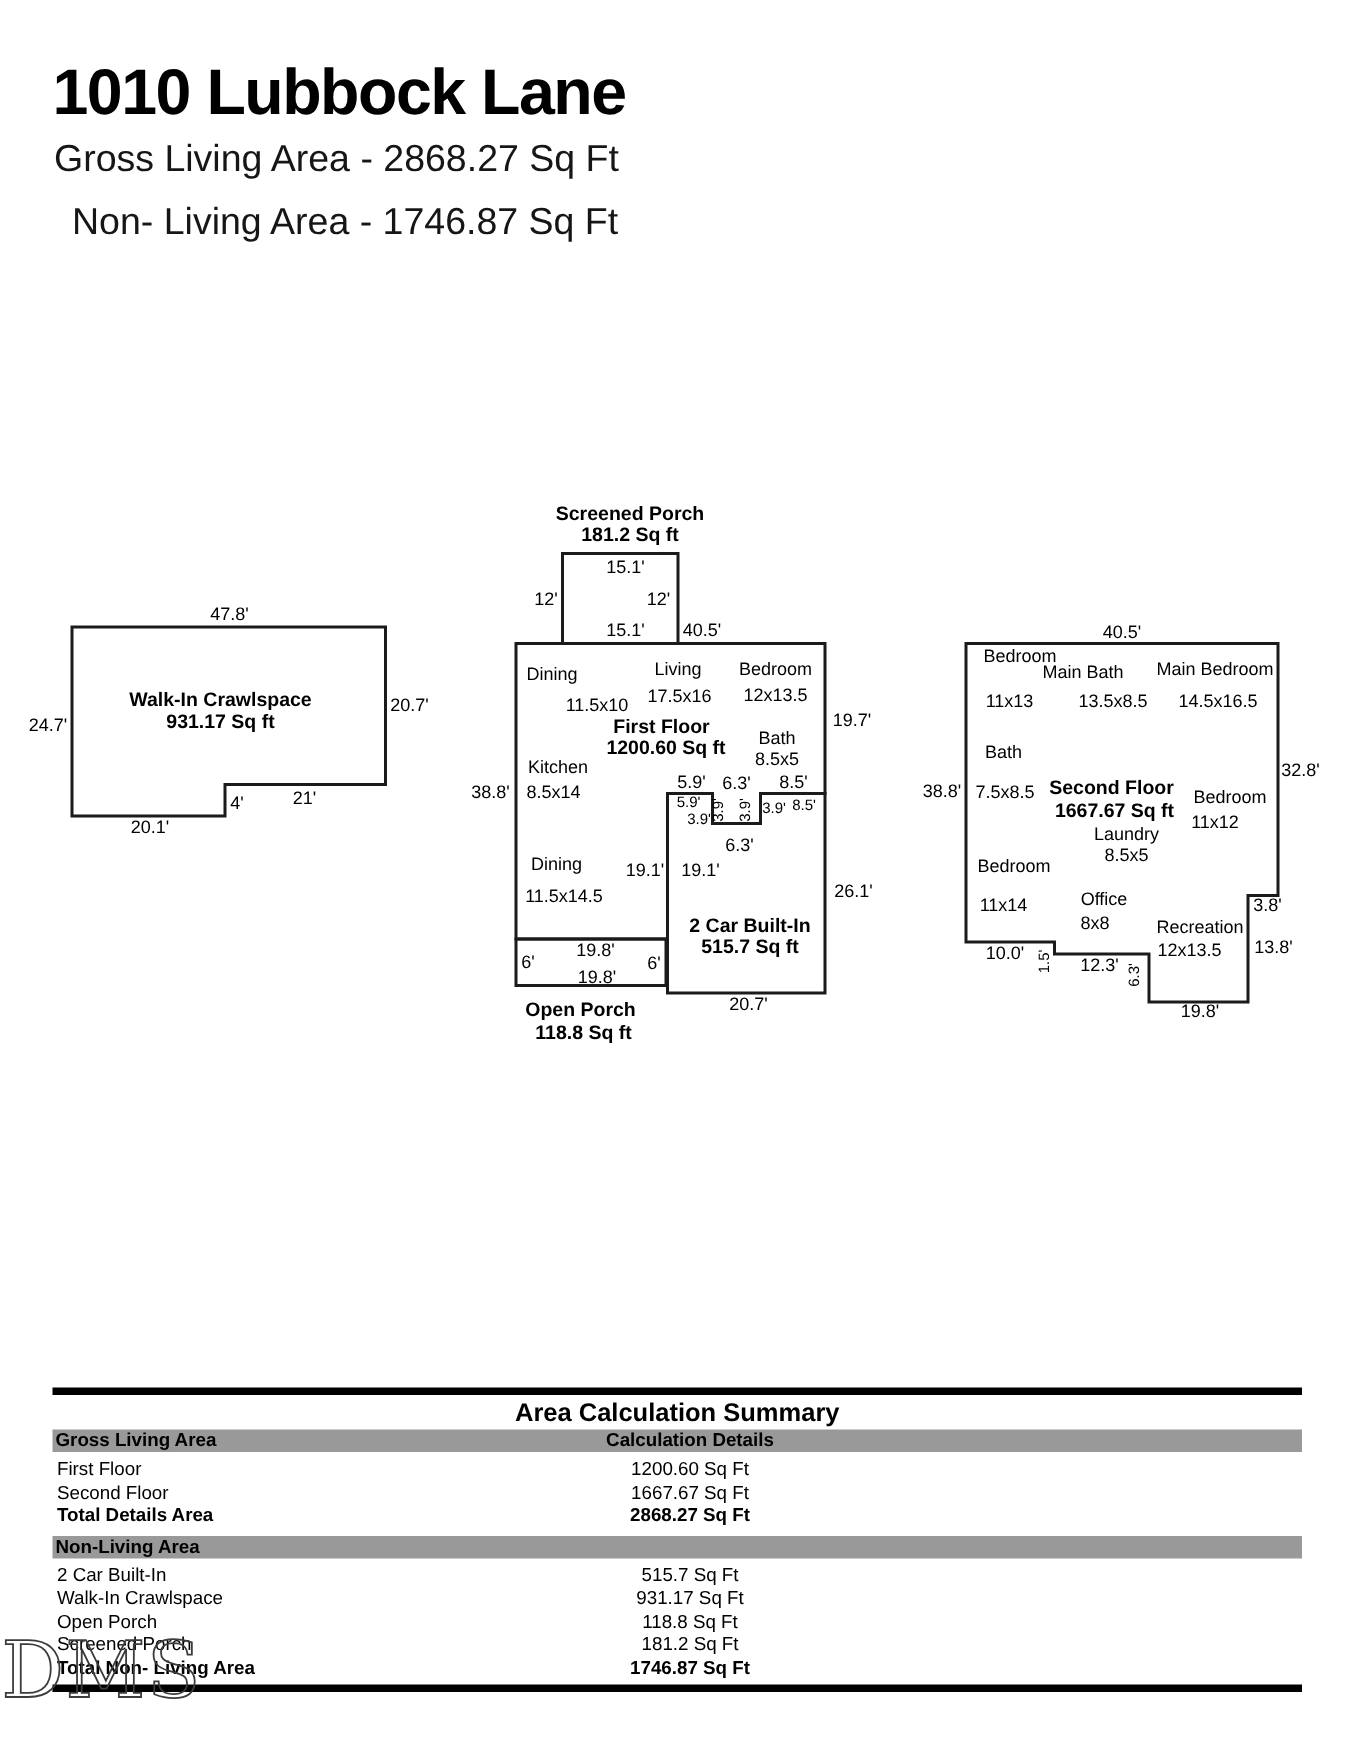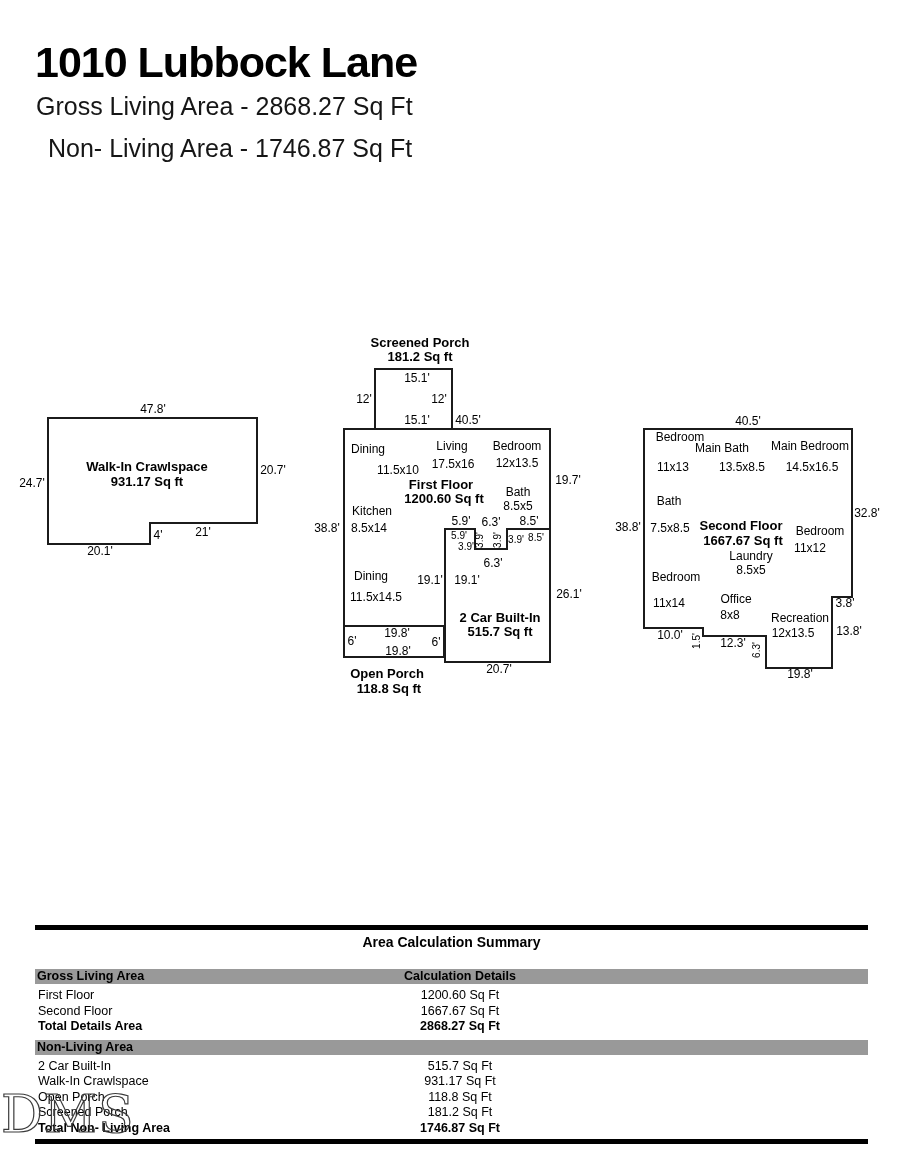--- a/index.html
+++ b/index.html
@@ -32,22 +32,22 @@
     color:transparent; -webkit-text-stroke:1.2px #3c3c3c;
     letter-spacing:1px; z-index:6;
   }
 
   .table-wrap {
     position:absolute; left:35px; top:925px; width:833px; font-size:12.5px;
   }
   .tbl-topbar, .tbl-botbar { height:5px; background:#000; }
   .tbl-botbar { margin-top:3px; }
   .tbl-title {
-    height:39px; line-height:24px; text-align:center;
-    font-weight:bold; font-size:14px;
+    height:23px; line-height:24px; text-align:center;
+    font-weight:bold; font-size:17px;
   }
   .tbar {
     position:relative; height:15px; line-height:15px;
     background:#999999; font-weight:bold; padding-left:2px;
   }
   .tbar-center { position:absolute; left:425px; top:0; transform:translateX(-50%); }
   .trows { margin-top:4px; }
   .tsection + .tsection { margin-top:5px; }
   .trow { position:relative; height:15.5px; line-height:15.5px; padding-left:3px; }
   .trow .tvalue { position:absolute; left:425px; top:0; transform:translateX(-50%); }

